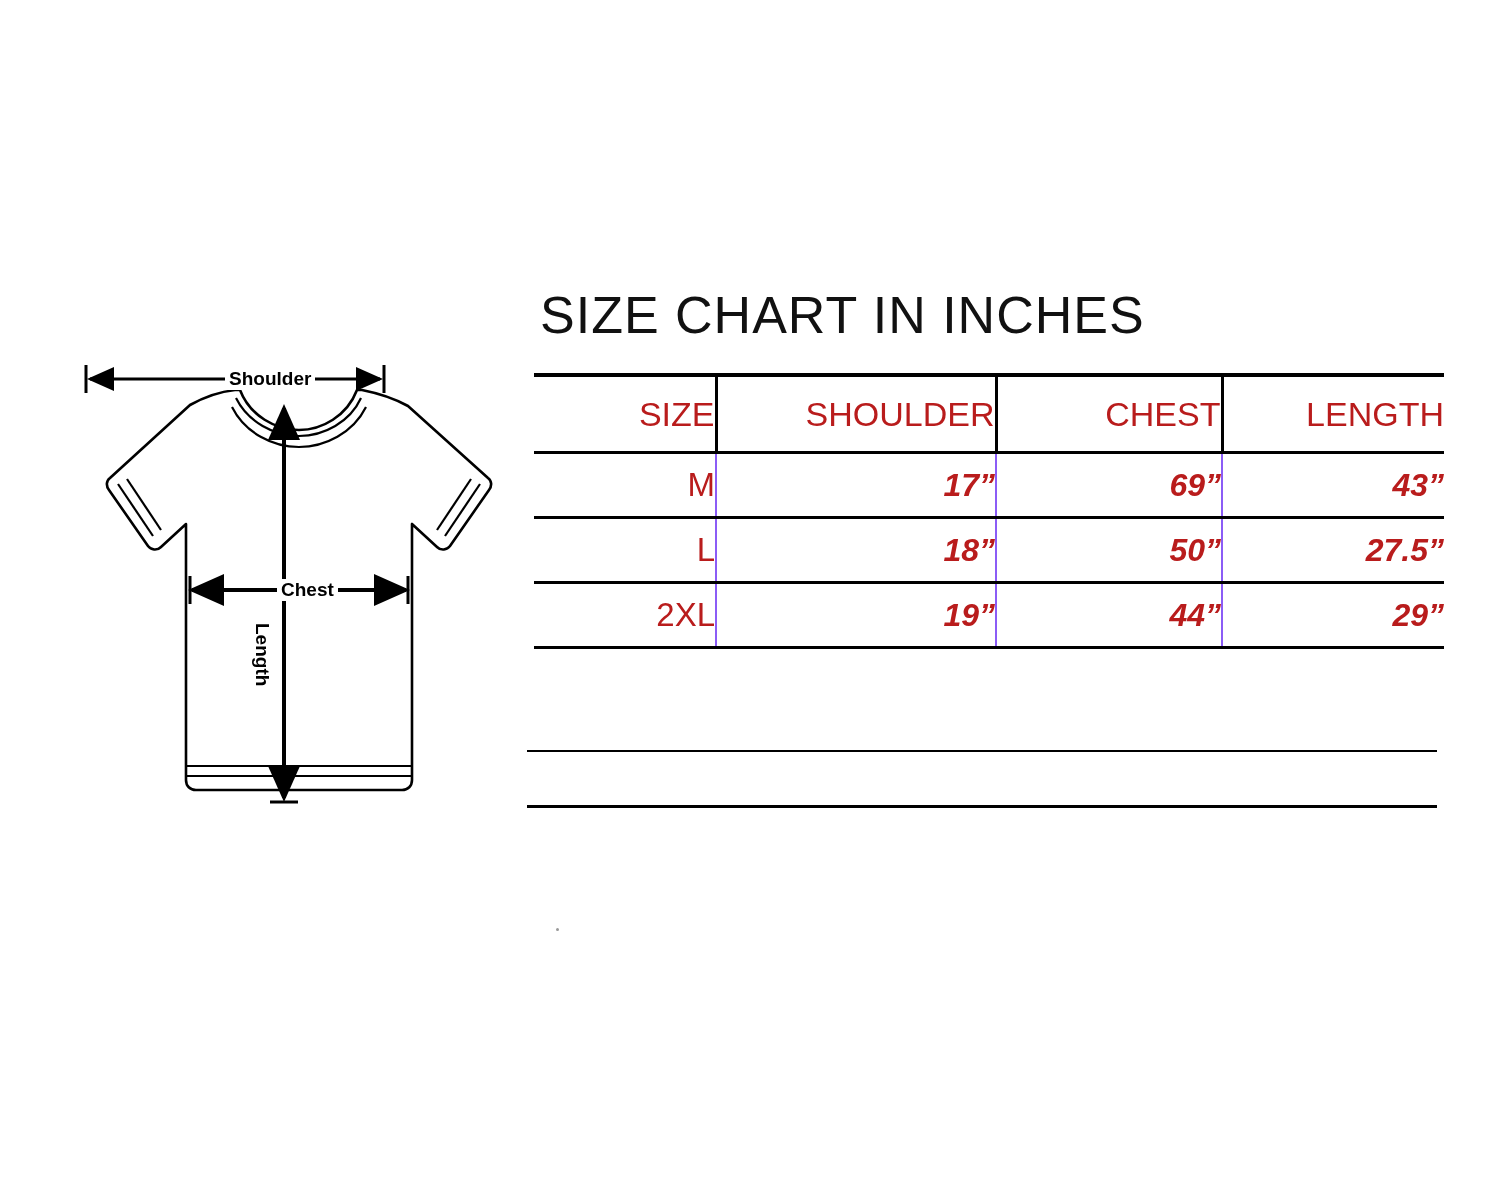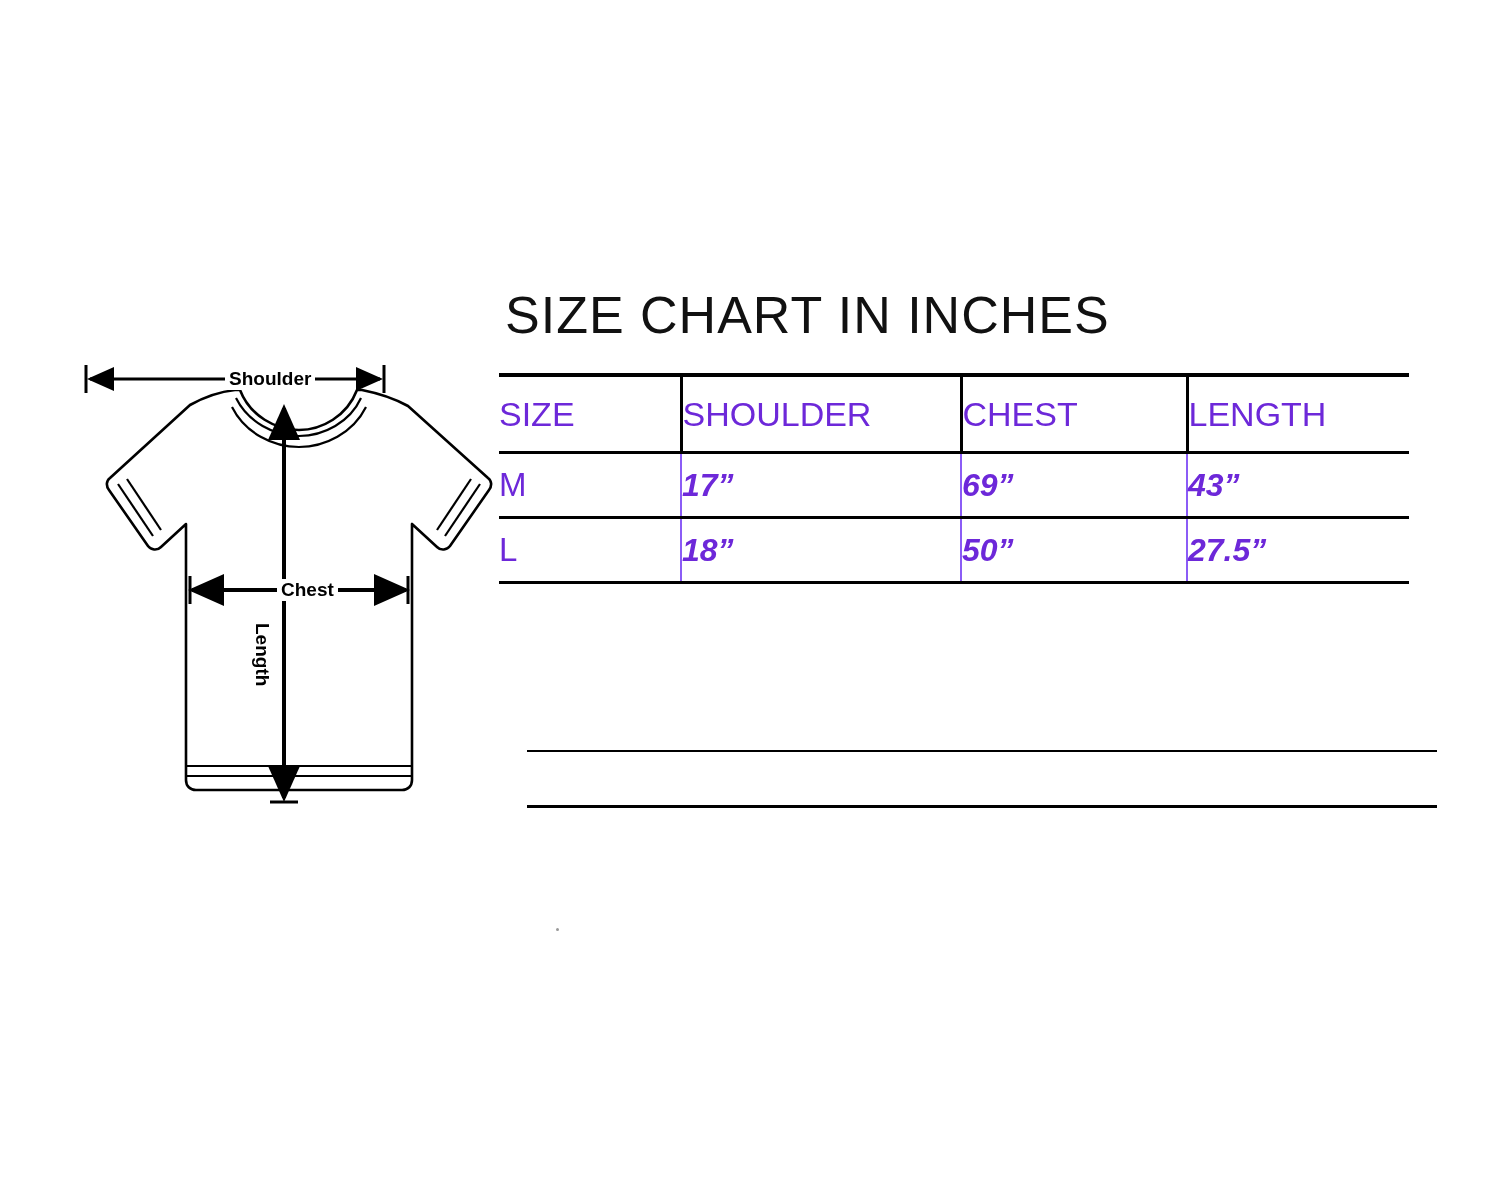--- a/index.html
+++ b/index.html
@@ -50,21 +50,21 @@
     top: 269px;
     font-size: 19px;
     padding: 4px 0;
     writing-mode: vertical-rl;
     text-orientation: mixed;
   }
 
   
   #size-chart {
     position: absolute;
-    left: 499px;
+    left: 534px;
     top: 285px;
     width: 910px;
   }
   #chart-title {
     font-size: 52px;
     font-weight: normal;
     letter-spacing: 1px;
     color: #111;
     margin: 0 0 28px 6px;
     font-family: "Liberation Sans", sans-serif;
@@ -74,22 +74,22 @@
     width: 910px;
     table-layout: fixed;
   }
   table.size-table col.c-size    { width: 182px; }
   table.size-table col.c-shoul   { width: 280px; }
   table.size-table col.c-chest   { width: 226px; }
   table.size-table col.c-length  { width: 222px; }
 
   table.size-table th,
   table.size-table td {
-    text-align: left;
-    color: #6d28d9;
+    text-align: right;
+    color: #b91c1c;
     padding: 0;
   }
   table.size-table thead th {
     font-size: 34px;
     font-weight: normal;
     height: 74px;
     vertical-align: middle;
     border-top: 4px solid #000;
     border-bottom: 3px solid #000;
   }
@@ -241,19 +241,25 @@
         <td class="vsep val">17”</td>
         <td class="vsep val">69”</td>
         <td class="vsep val">43”</td>
       </tr>
       <tr>
         <td>L</td>
         <td class="vsep val">18”</td>
         <td class="vsep val">50”</td>
         <td class="vsep val">27.5”</td>
       </tr>
+      <tr>
+        <td>2XL</td>
+        <td class="vsep val">19”</td>
+        <td class="vsep val">44”</td>
+        <td class="vsep val">29”</td>
+      </tr>
     </tbody>
   </table>
 </div>
 
 <div id="extra-rule-2"></div>
 <div id="extra-rule-1"></div>
 <div id="faint-dot"></div>
 
 </body></html>

